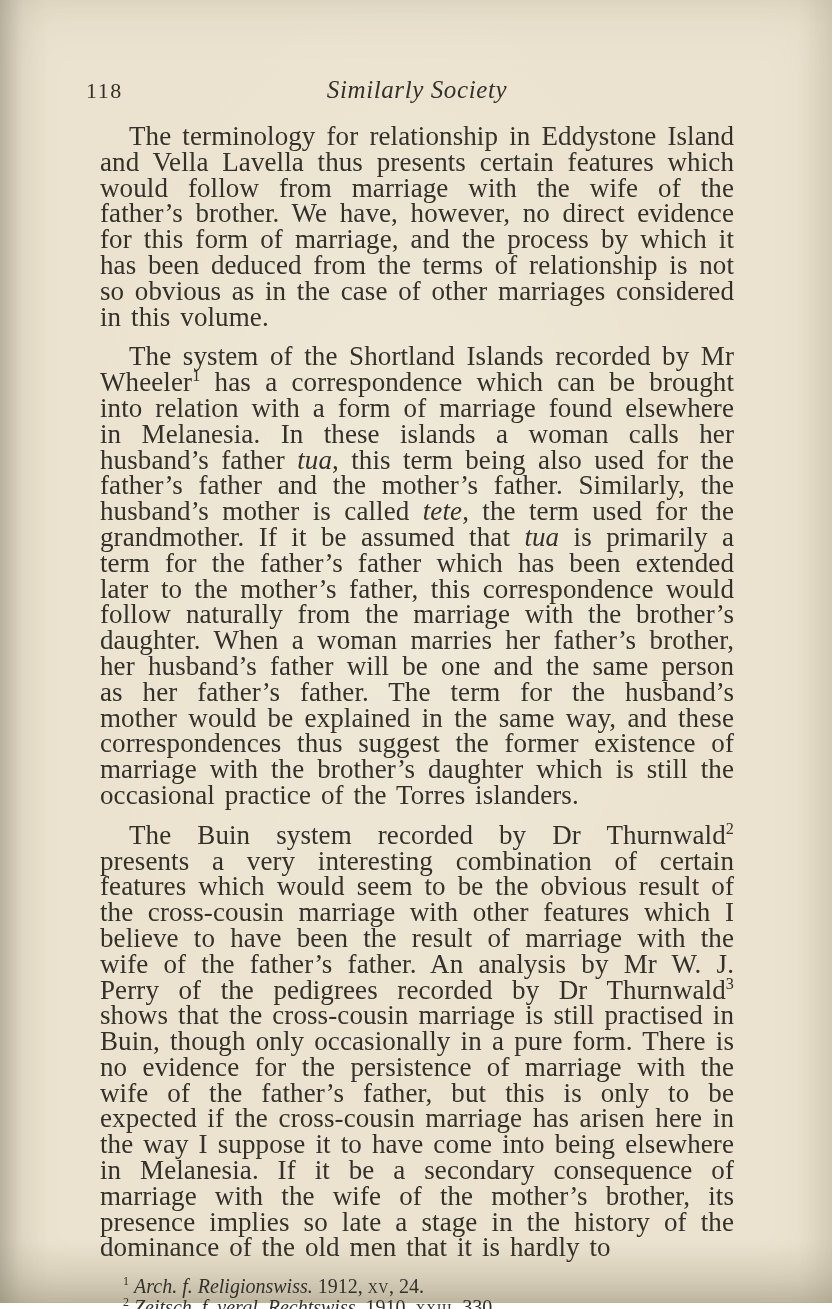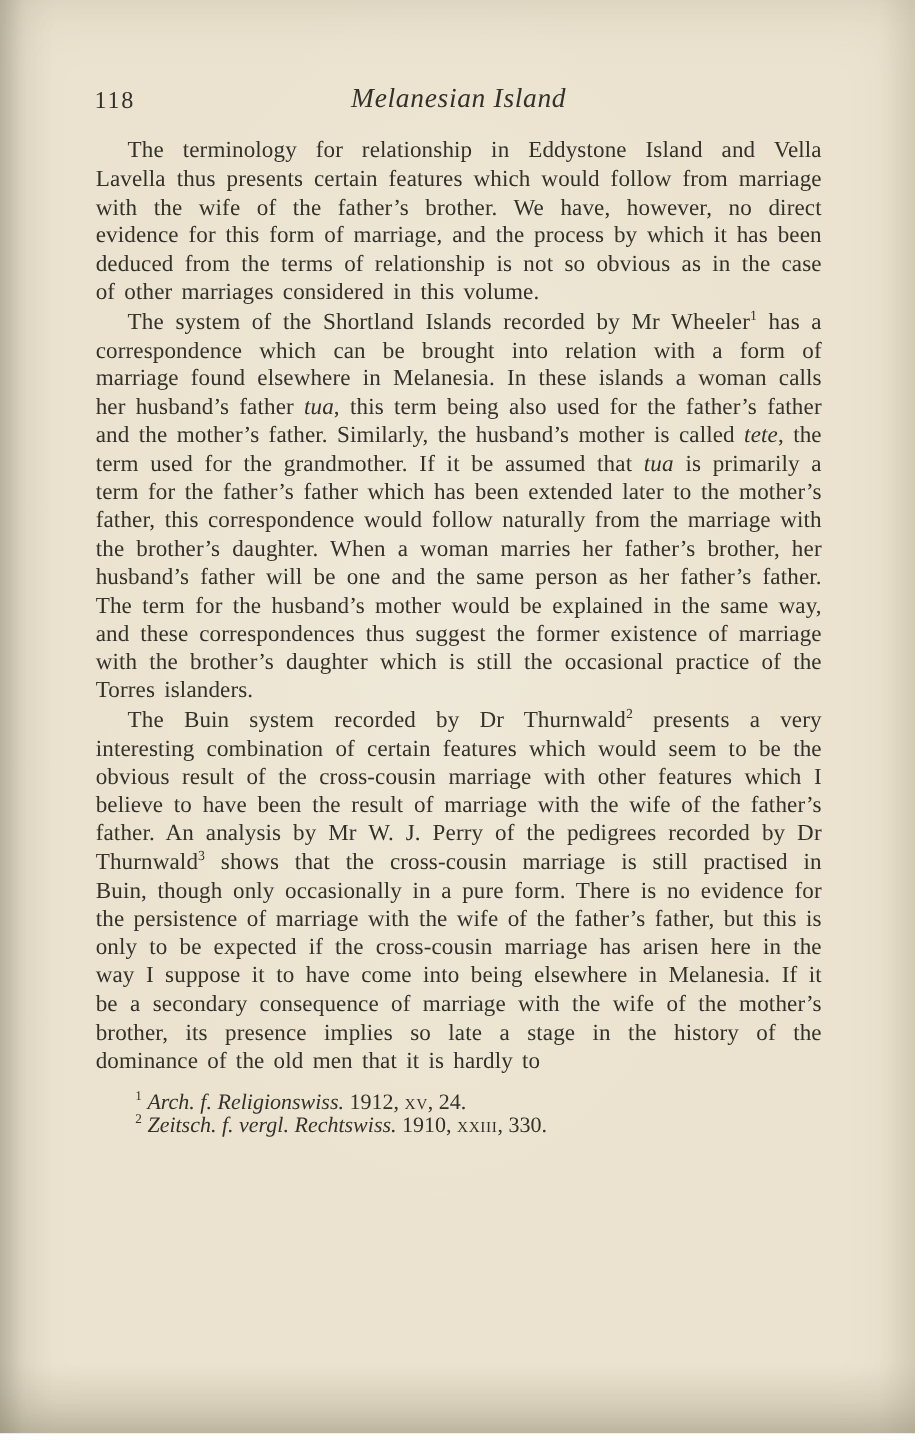--- a/index.html
+++ b/index.html
@@ -47,22 +47,22 @@
     transform: translateX(-50%);
     font-style: italic;
     font-size: 25px;
     letter-spacing: 0.6px;
     white-space: nowrap;
   }
   .page-body {
     width: 662px;
   }
   .page-body p {
-    margin: 1px;
-    font-size: 21px;
+    margin: 14px;
+    font-size: 27px;
     line-height: 25.8px;
     text-align: justify;
     text-indent: 29px;
     word-spacing: 3px;
     letter-spacing: 0.1px;
   }
   .page-body p sup,
   .footnotes sup {
     font-size: 0.6em;
     line-height: 0;
@@ -83,21 +83,21 @@
     white-space: nowrap;
     font-family: Liberation Serif, serif;
   }
 </style>
 </head>
 <body>
 
 <div class="page" style="background-color: rgb(235, 227, 207); color: rgb(52, 48, 42);">
   <div class="header">
     <span class="page-number">118</span>
-    <span class="running-title">Melanesian Island</span>
+    <span class="running-title">Similarly Society</span>
   </div>
   <div class="page-body" id="page-body">
       <p><span>The terminology for relationship in Eddystone Island and Vella Lavella thus presents certain features which would follow from marriage with the wife of the father’s brother. We have, however, no direct evidence for this form of marriage, and the process by which it has been deduced from the terms of relationship is not so obvious as in the case of other marriages considered in this volume.</span></p>
       <p><span>The system of the Shortland Islands recorded by Mr Wheeler</span><sup>1</sup><span> has a correspondence which can be brought into relation with a form of marriage found elsewhere in Melanesia. In these islands a woman calls her husband’s father </span><i>tua</i><span>, this term being also used for the father’s father and the mother’s father. Similarly, the husband’s mother is called </span><i>tete</i><span>, the term used for the grandmother. If it be assumed that </span><i>tua</i><span> is primarily a term for the father’s father which has been extended later to the mother’s father, this correspondence would follow naturally from the marriage with the brother’s daughter. When a woman marries her father’s brother, her husband’s father will be one and the same person as her father’s father. The term for the husband’s mother would be explained in the same way, and these correspondences thus suggest the former existence of marriage with the brother’s daughter which is still the occasional practice of the Torres islanders.</span></p>
       <p><span>The Buin system recorded by Dr Thurnwald</span><sup>2</sup><span> presents a very interesting combination of certain features which would seem to be the obvious result of the cross-cousin marriage with other features which I believe to have been the result of marriage with the wife of the father’s father. An analysis by Mr W. J. Perry of the pedigrees recorded by Dr Thurnwald</span><sup>3</sup><span> shows that the cross-cousin marriage is still practised in Buin, though only occasionally in a pure form. There is no evidence for the persistence of marriage with the wife of the father’s father, but this is only to be expected if the cross-cousin marriage has arisen here in the way I suppose it to have come into being elsewhere in Melanesia. If it be a secondary consequence of marriage with the wife of the mother’s brother, its presence implies so late a stage in the history of the dominance of the old men that it is hardly to</span></p>
     </div>
   <div class="footnotes" id="footnotes">
       <div class="footnote"><sup>1</sup><span> </span><i>Arch. f. Religionswiss.</i><span> 1912, </span><span class="sc">xv</span><span>, 24.</span></div>
       <div class="footnote"><sup>2</sup><span> </span><i>Zeitsch. f. vergl. Rechtswiss.</i><span> 1910, </span><span class="sc">xxiii</span><span>, 330.</span></div>
     </div>

